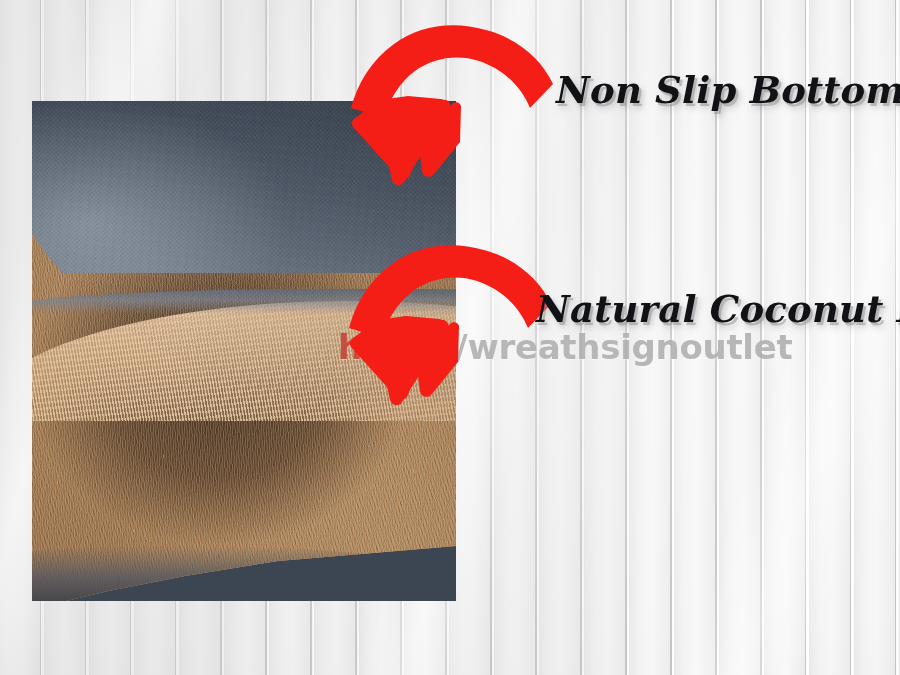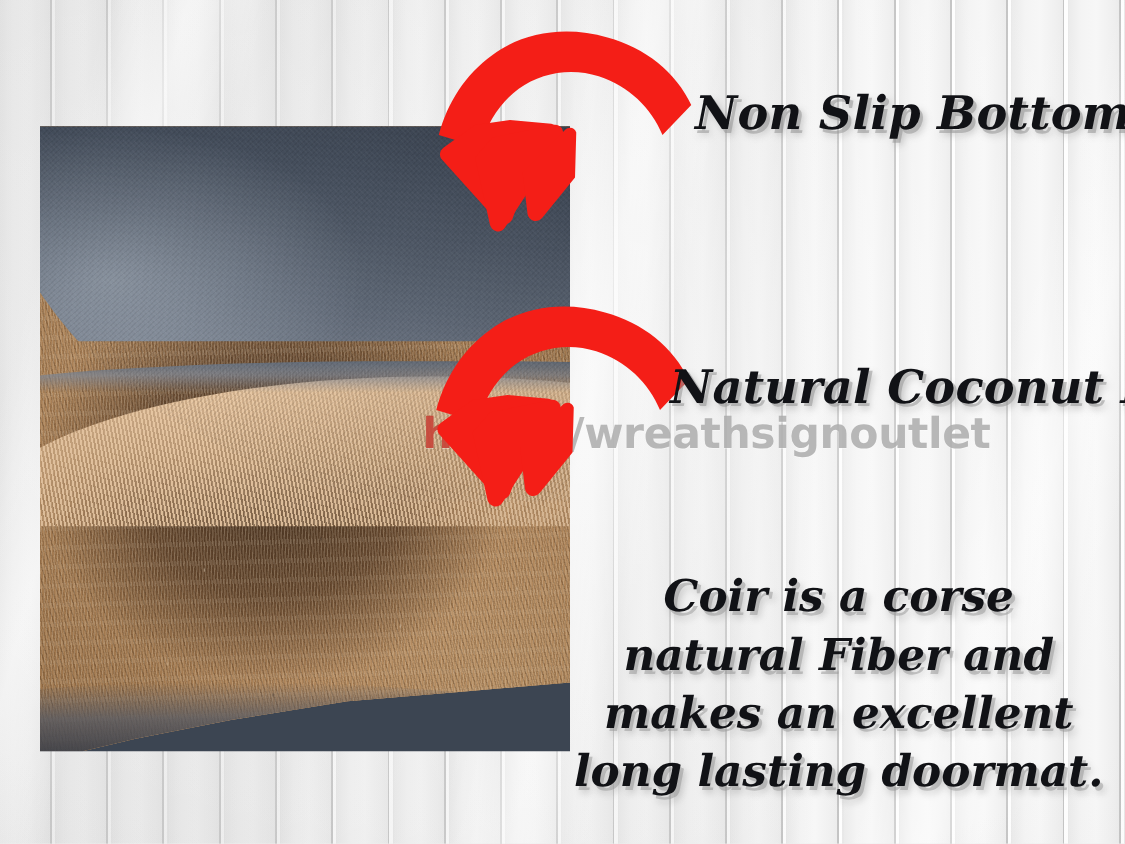--- a/index.html
+++ b/index.html
@@ -289,15 +289,14 @@
            L92 152
            C88 157 81 155 80 149
            Z"></path>
     </svg>
   </div>
 
   <div class="script" id="label-non-slip">Non Slip Bottom</div>
 
   <div class="script" id="label-fibers">Natural Coconut Fibers</div>
 
-  <div id="paragraph">Coir is a corse natural Fiber and makes an excellent long lasting doormat.</div>
 
 </div>
 
 </body></html>

